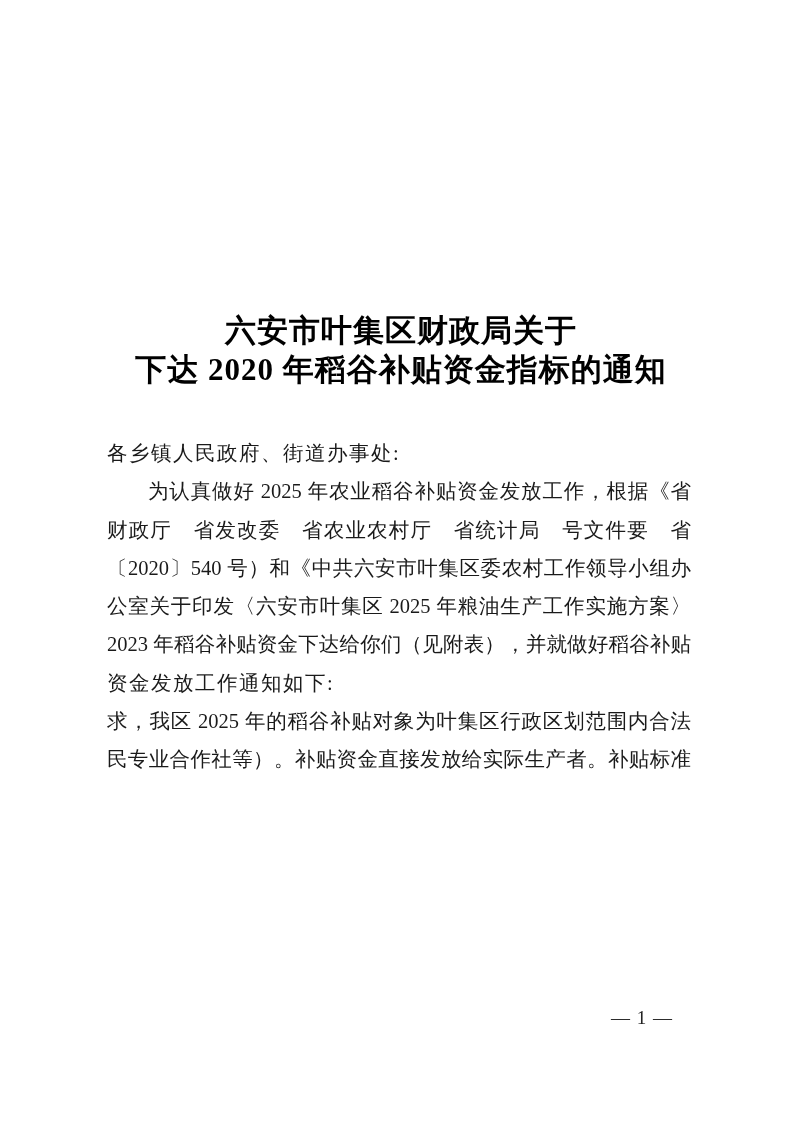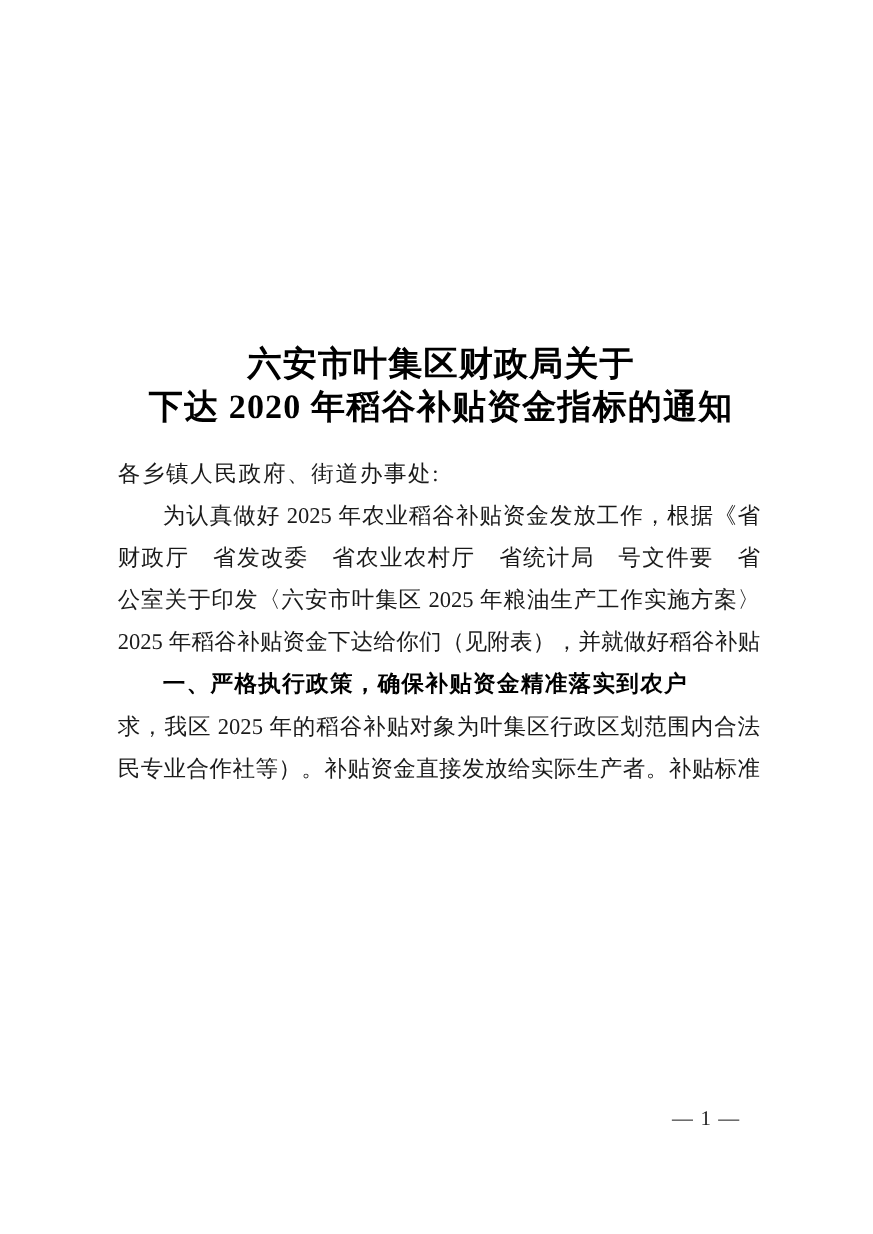--- a/index.html
+++ b/index.html
@@ -21,21 +21,21 @@
     text-align: center;
     font-weight: 700;
     font-size: 31px;
     line-height: 39px;
     letter-spacing: 1px;
     color: #000000;
     white-space: nowrap;
   }
   .body-block {
     position: absolute;
-    top: 412px; left: 107px; width: 584px;
+    top: 434px; left: 107px; width: 584px;
   }
   .line {
     height: 38.3px;
     line-height: 38.3px;
     font-size: 20.5px;
     letter-spacing: 1.5px;
     white-space: nowrap;
     text-align: left;
   }
   .justify {
@@ -68,22 +68,23 @@
 
   <div class="doc-title">
     <div>六安市叶集区财政局关于</div>
     <div>下达 2020 年稻谷补贴资金指标的通知</div>
   </div>
 
   <div class="body-block">
     <div class="line">各乡镇人民政府、街道办事处:</div>
     <div class="line justify indent">为认真做好 2025 年农业稻谷补贴资金发放工作，根据《省</div>
     <div class="line justify">财政厅　省发改委　省农业农村厅　省统计局　号文件要　省</div>
+    <div class="line justify">〔2020〕540 号）和《中共六安市叶集区委农村工作领导小组办</div>
     <div class="line justify">公室关于印发〈六安市叶集区 2025 年粮油生产工作实施方案〉</div>
-    <div class="line justify">2025 年稻谷补贴资金下达给你们（见附表），并就做好稻谷补贴</div>
-    <div class="line heading indent">一、严格执行政策，确保补贴资金精准落实到农户</div>
+    <div class="line justify">2023 年稻谷补贴资金下达给你们（见附表），并就做好稻谷补贴</div>
+    <div class="line">资金发放工作通知如下:</div>
     <div class="line justify">求，我区 2025 年的稻谷补贴对象为叶集区行政区划范围内合法</div>
     <div class="line justify">民专业合作社等）。补贴资金直接发放给实际生产者。补贴标准</div>
   </div>
 
   <div class="page-number">— 1 —</div>
 
 </div>
 
 </body></html>

